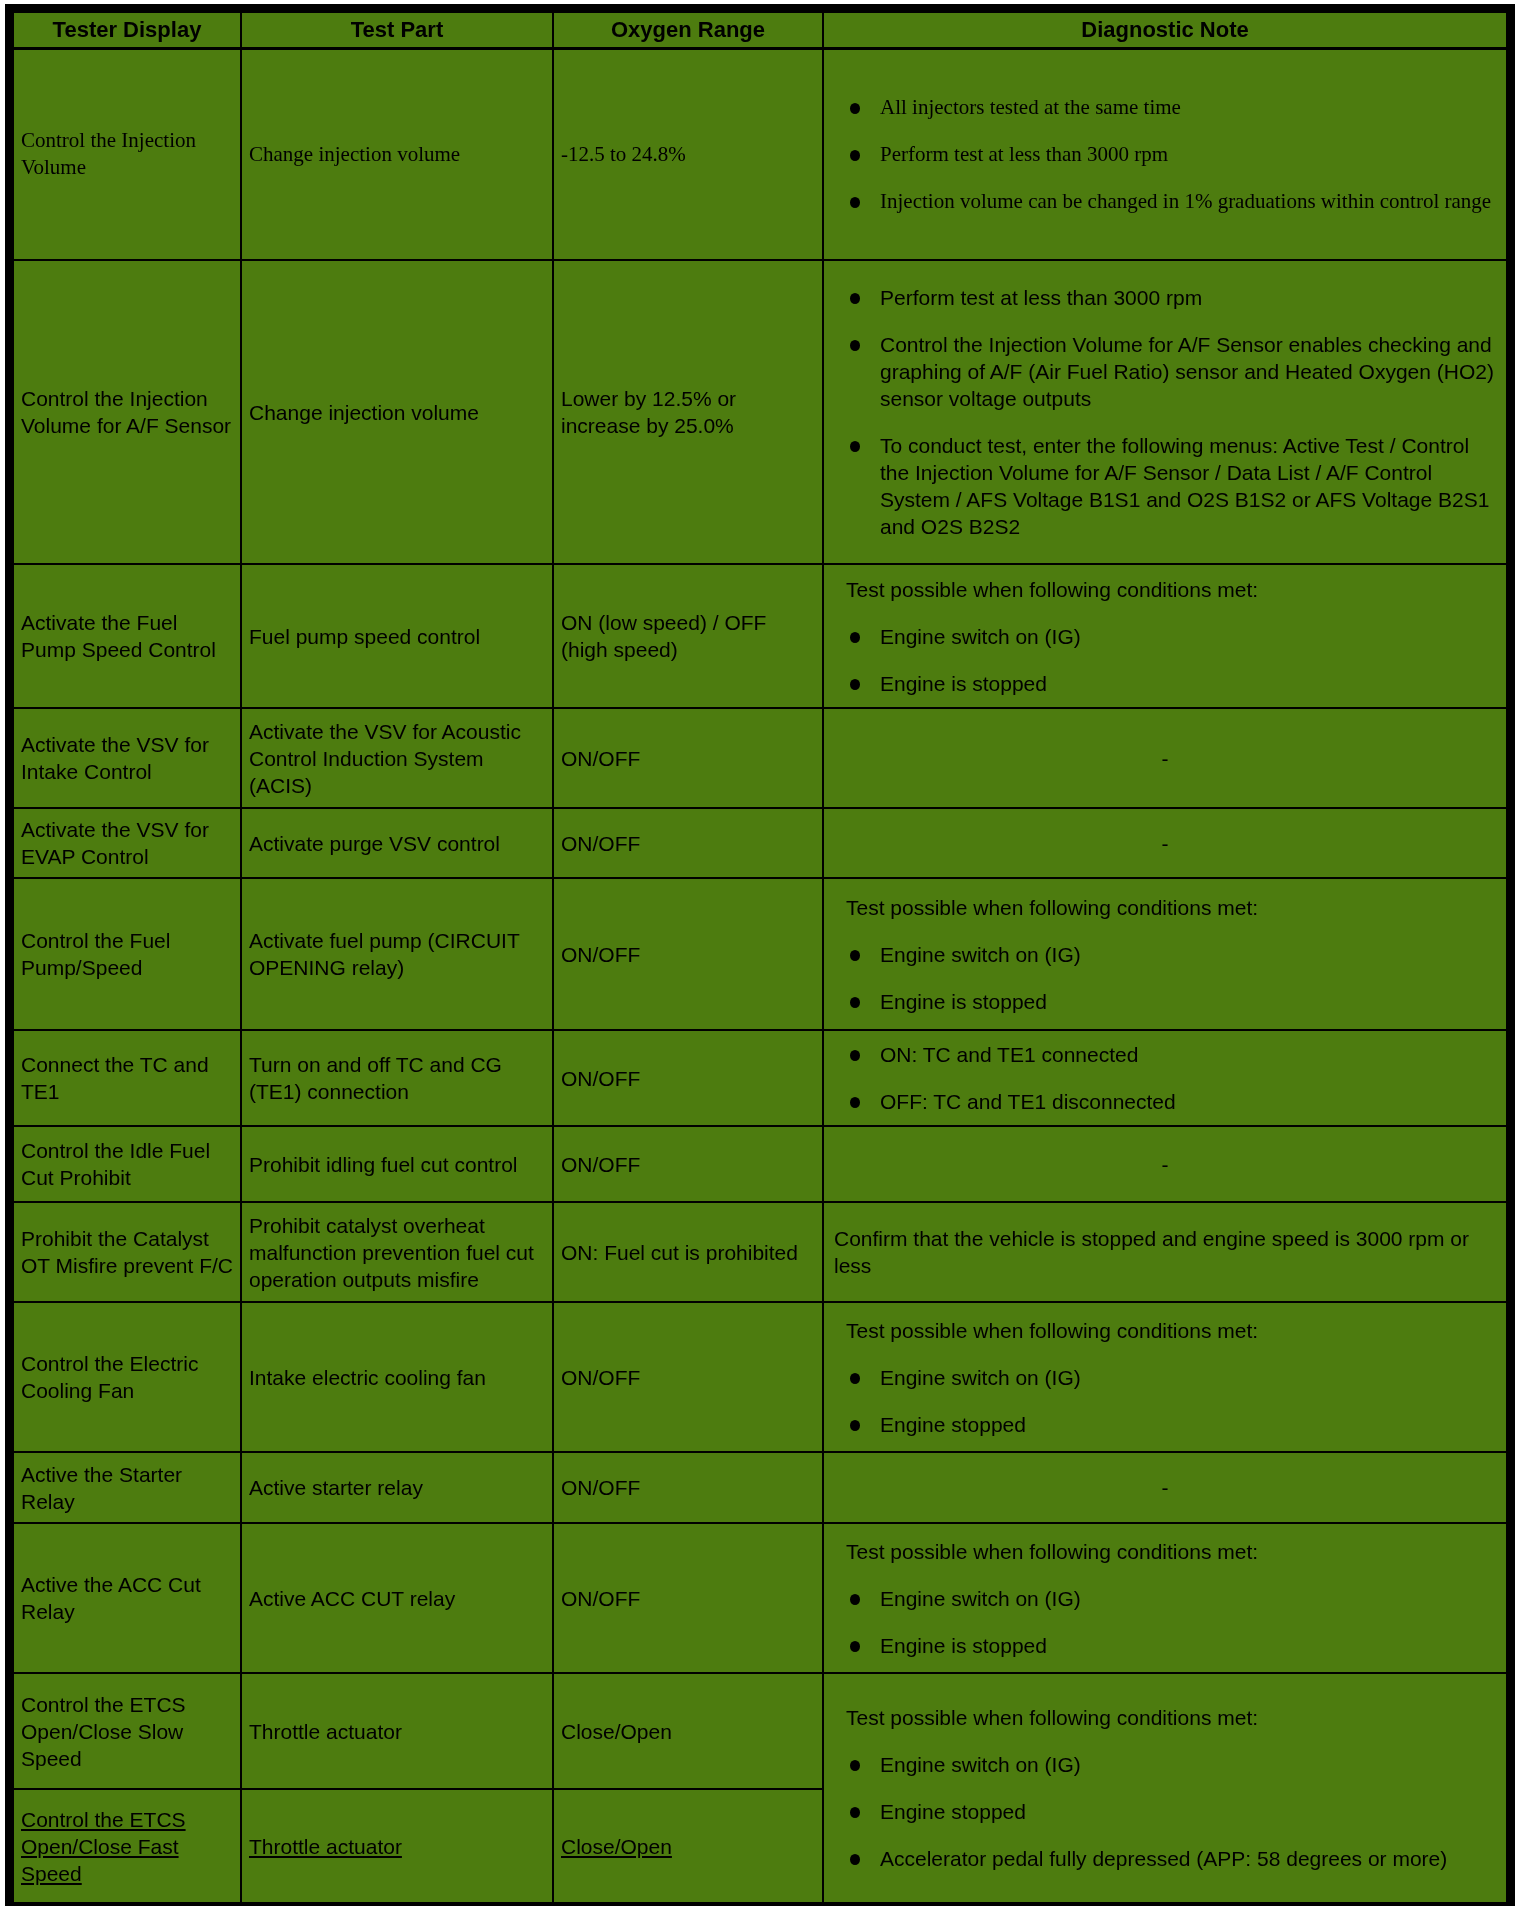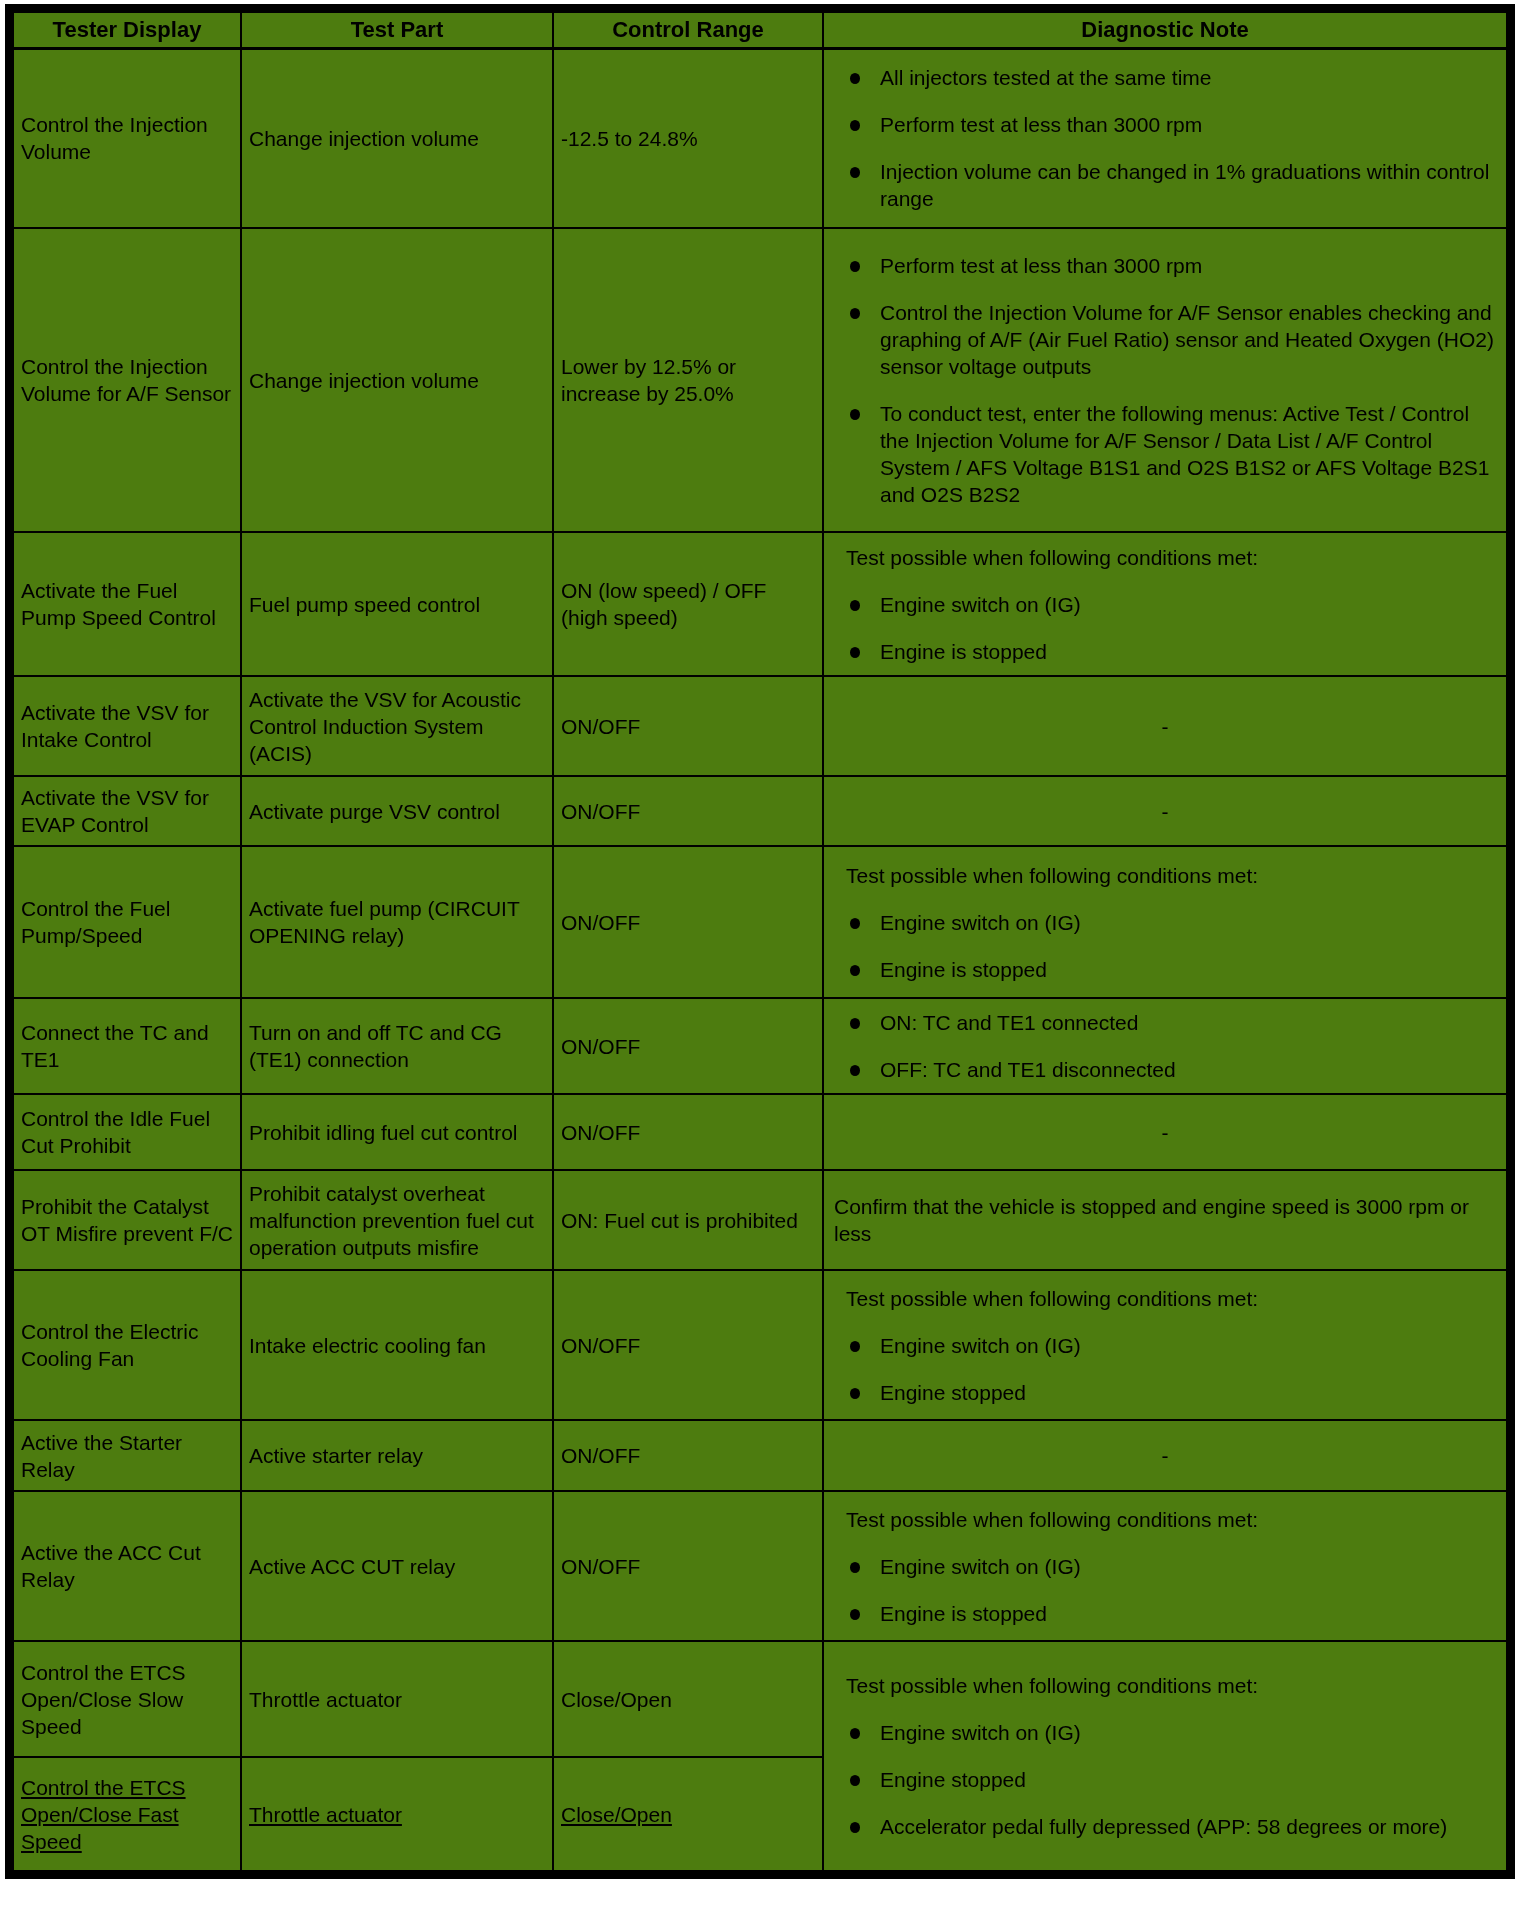--- a/index.html
+++ b/index.html
@@ -38,21 +38,21 @@
     font-weight: bold;
     text-align: center;
     height: 36px;
     border-bottom: 3px solid #000;
     padding: 2px 4px;
   }
   td.note { padding: 8px 10px; }
   td.center { text-align: center; }
 
   
-  tr.r1  td { height: 180px; }
+  tr.r1  td { height: 212px; font-family: Liberation Serif, serif; }
   tr.r2  td { height: 304px; }
   tr.r3  td { height: 144px; }
   tr.r4  td { height: 100px; }
   tr.r5  td { height: 70px; }
   tr.r6  td { height: 152px; }
   tr.r7  td { height: 94px; }
   tr.r8  td { height: 76px; }
   tr.r9  td { height: 100px; }
   tr.r10 td { height: 150px; }
   tr.r11 td { height: 71px; }
@@ -86,21 +86,21 @@
       <col class="c1">
         <col class="c2">
         <col class="c3">
         <col class="c4">
     </colgroup>
 
     <tbody>
         <tr>
       <th>Tester Display</th>
       <th>Test Part</th>
-      <th>Control Range</th>
+      <th>Oxygen Range</th>
       <th>Diagnostic Note</th>
     </tr>
 
     <tr class="r1">
       <td>Control the Injection Volume</td>
       <td>Change injection volume</td>
       <td>-12.5 to 24.8%</td>
       <td class="note">
         <div class="bullet">
               <span class="dot"></span>

